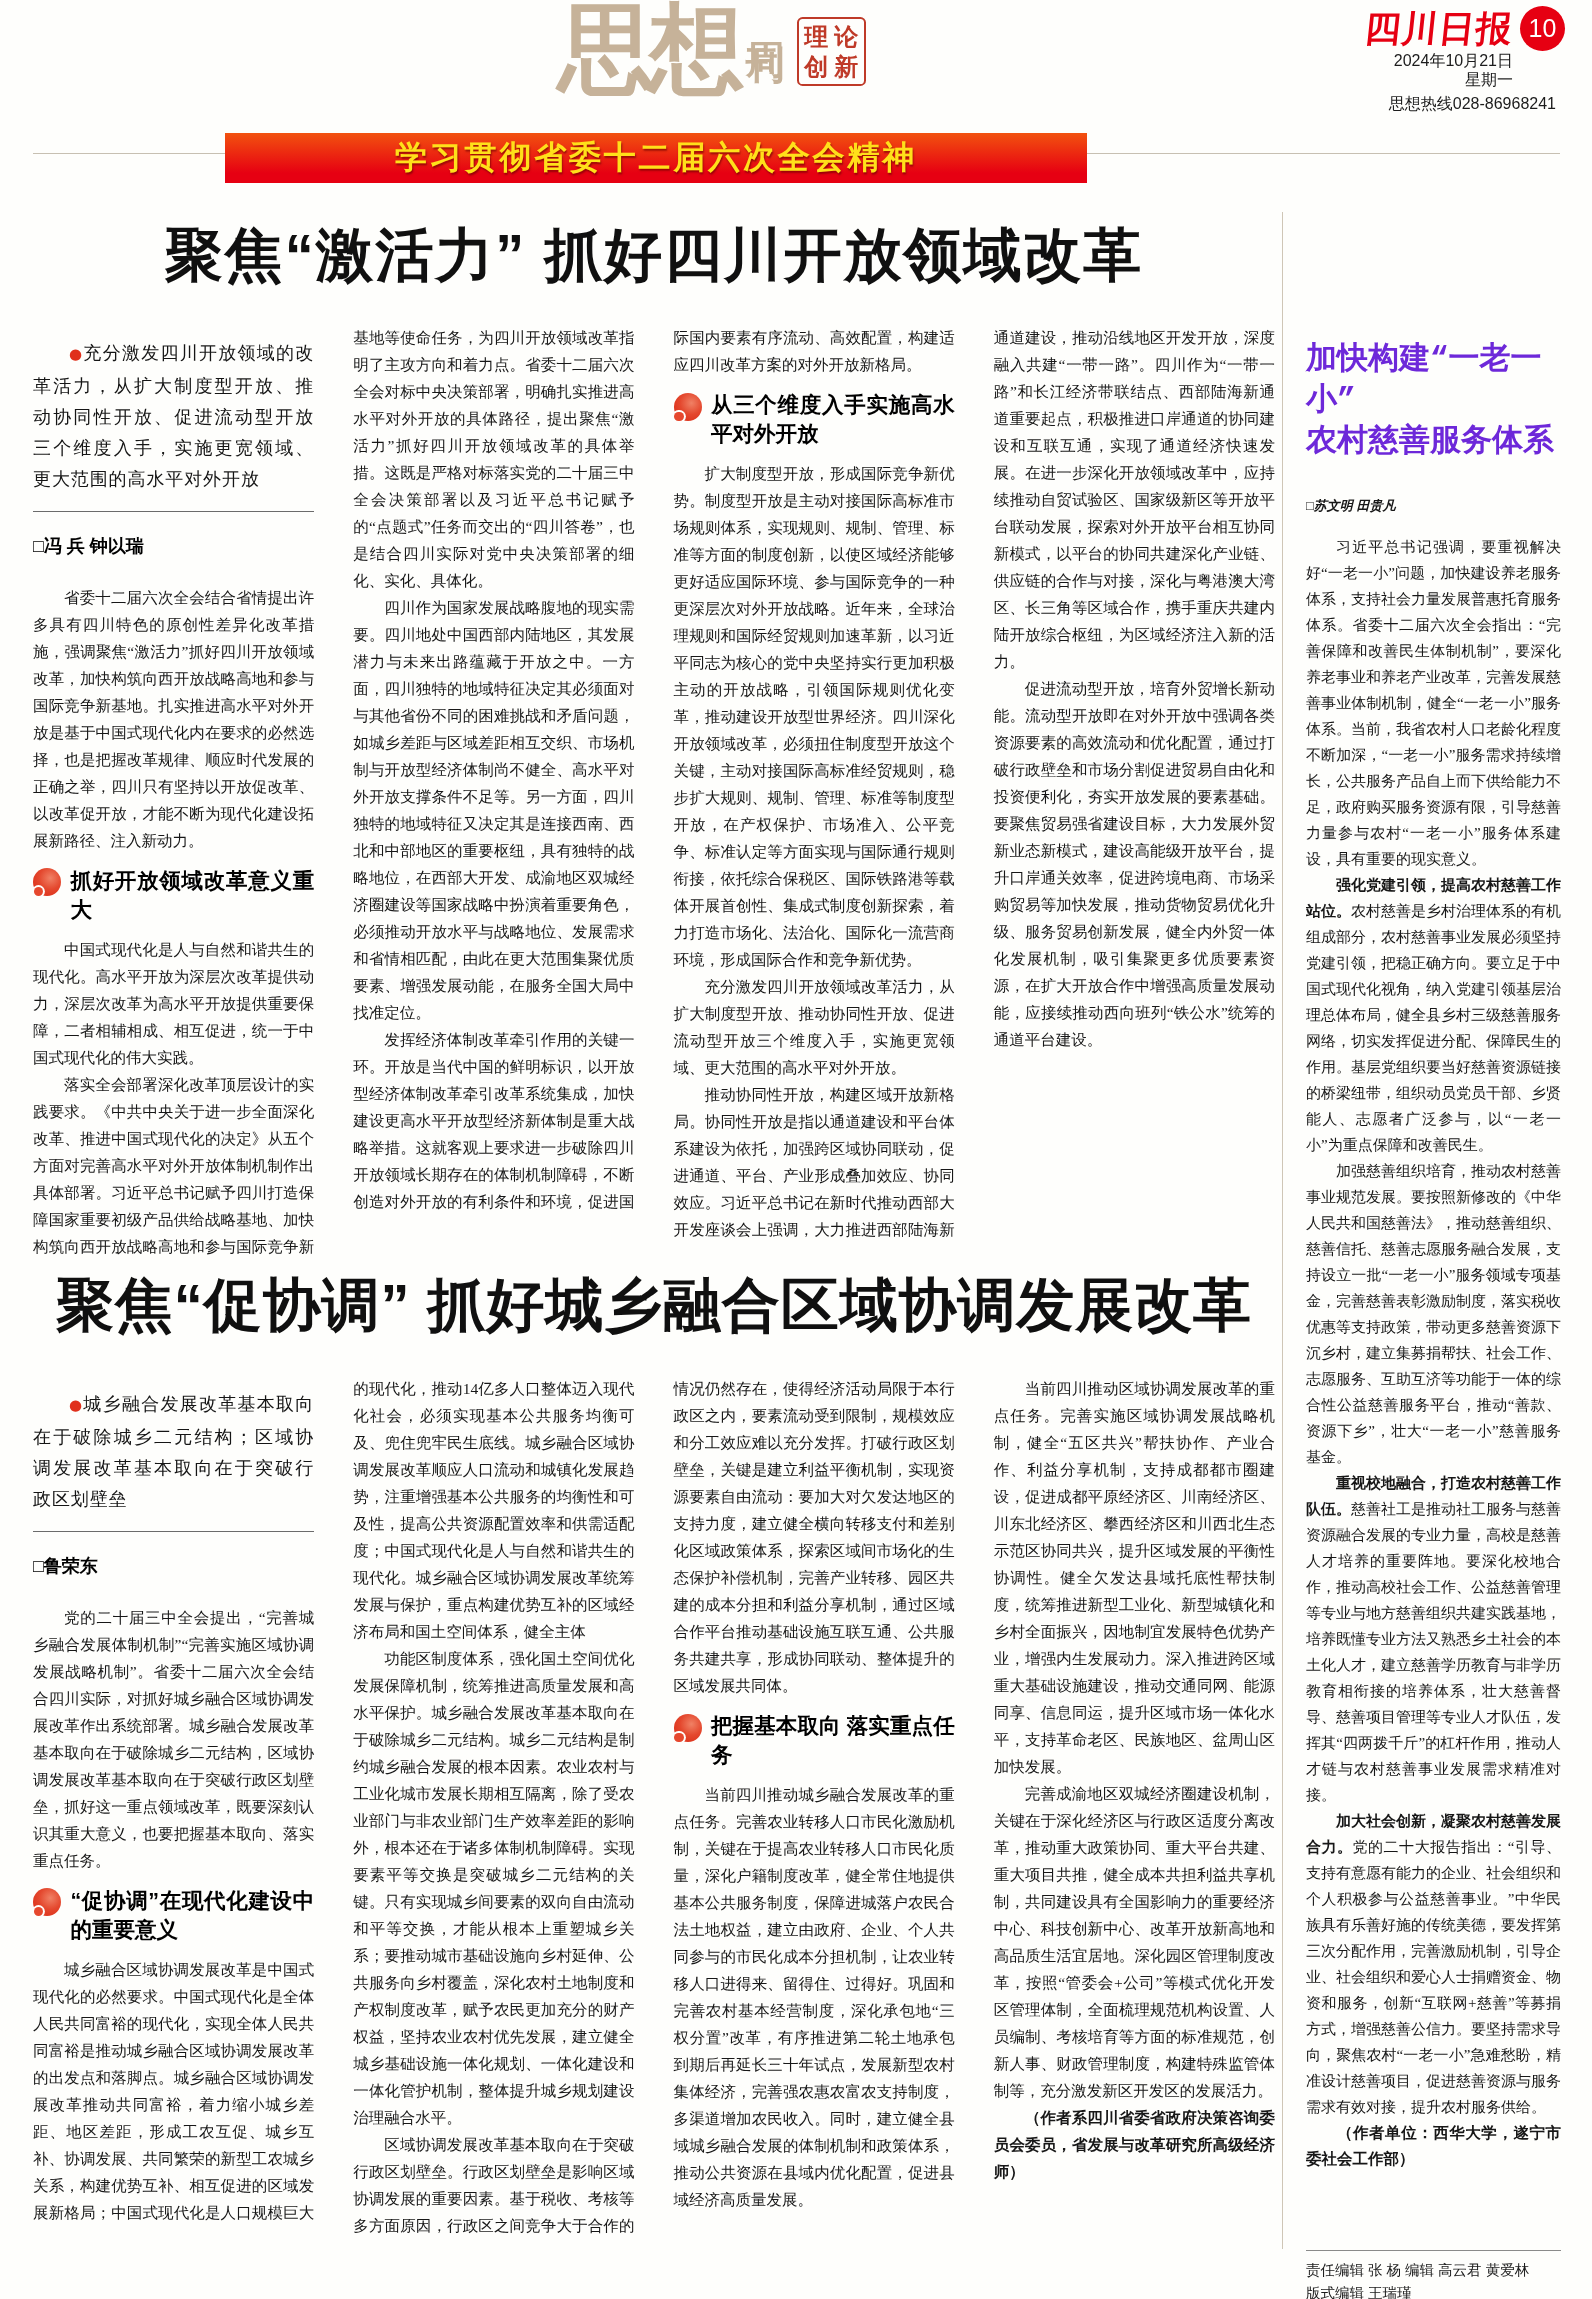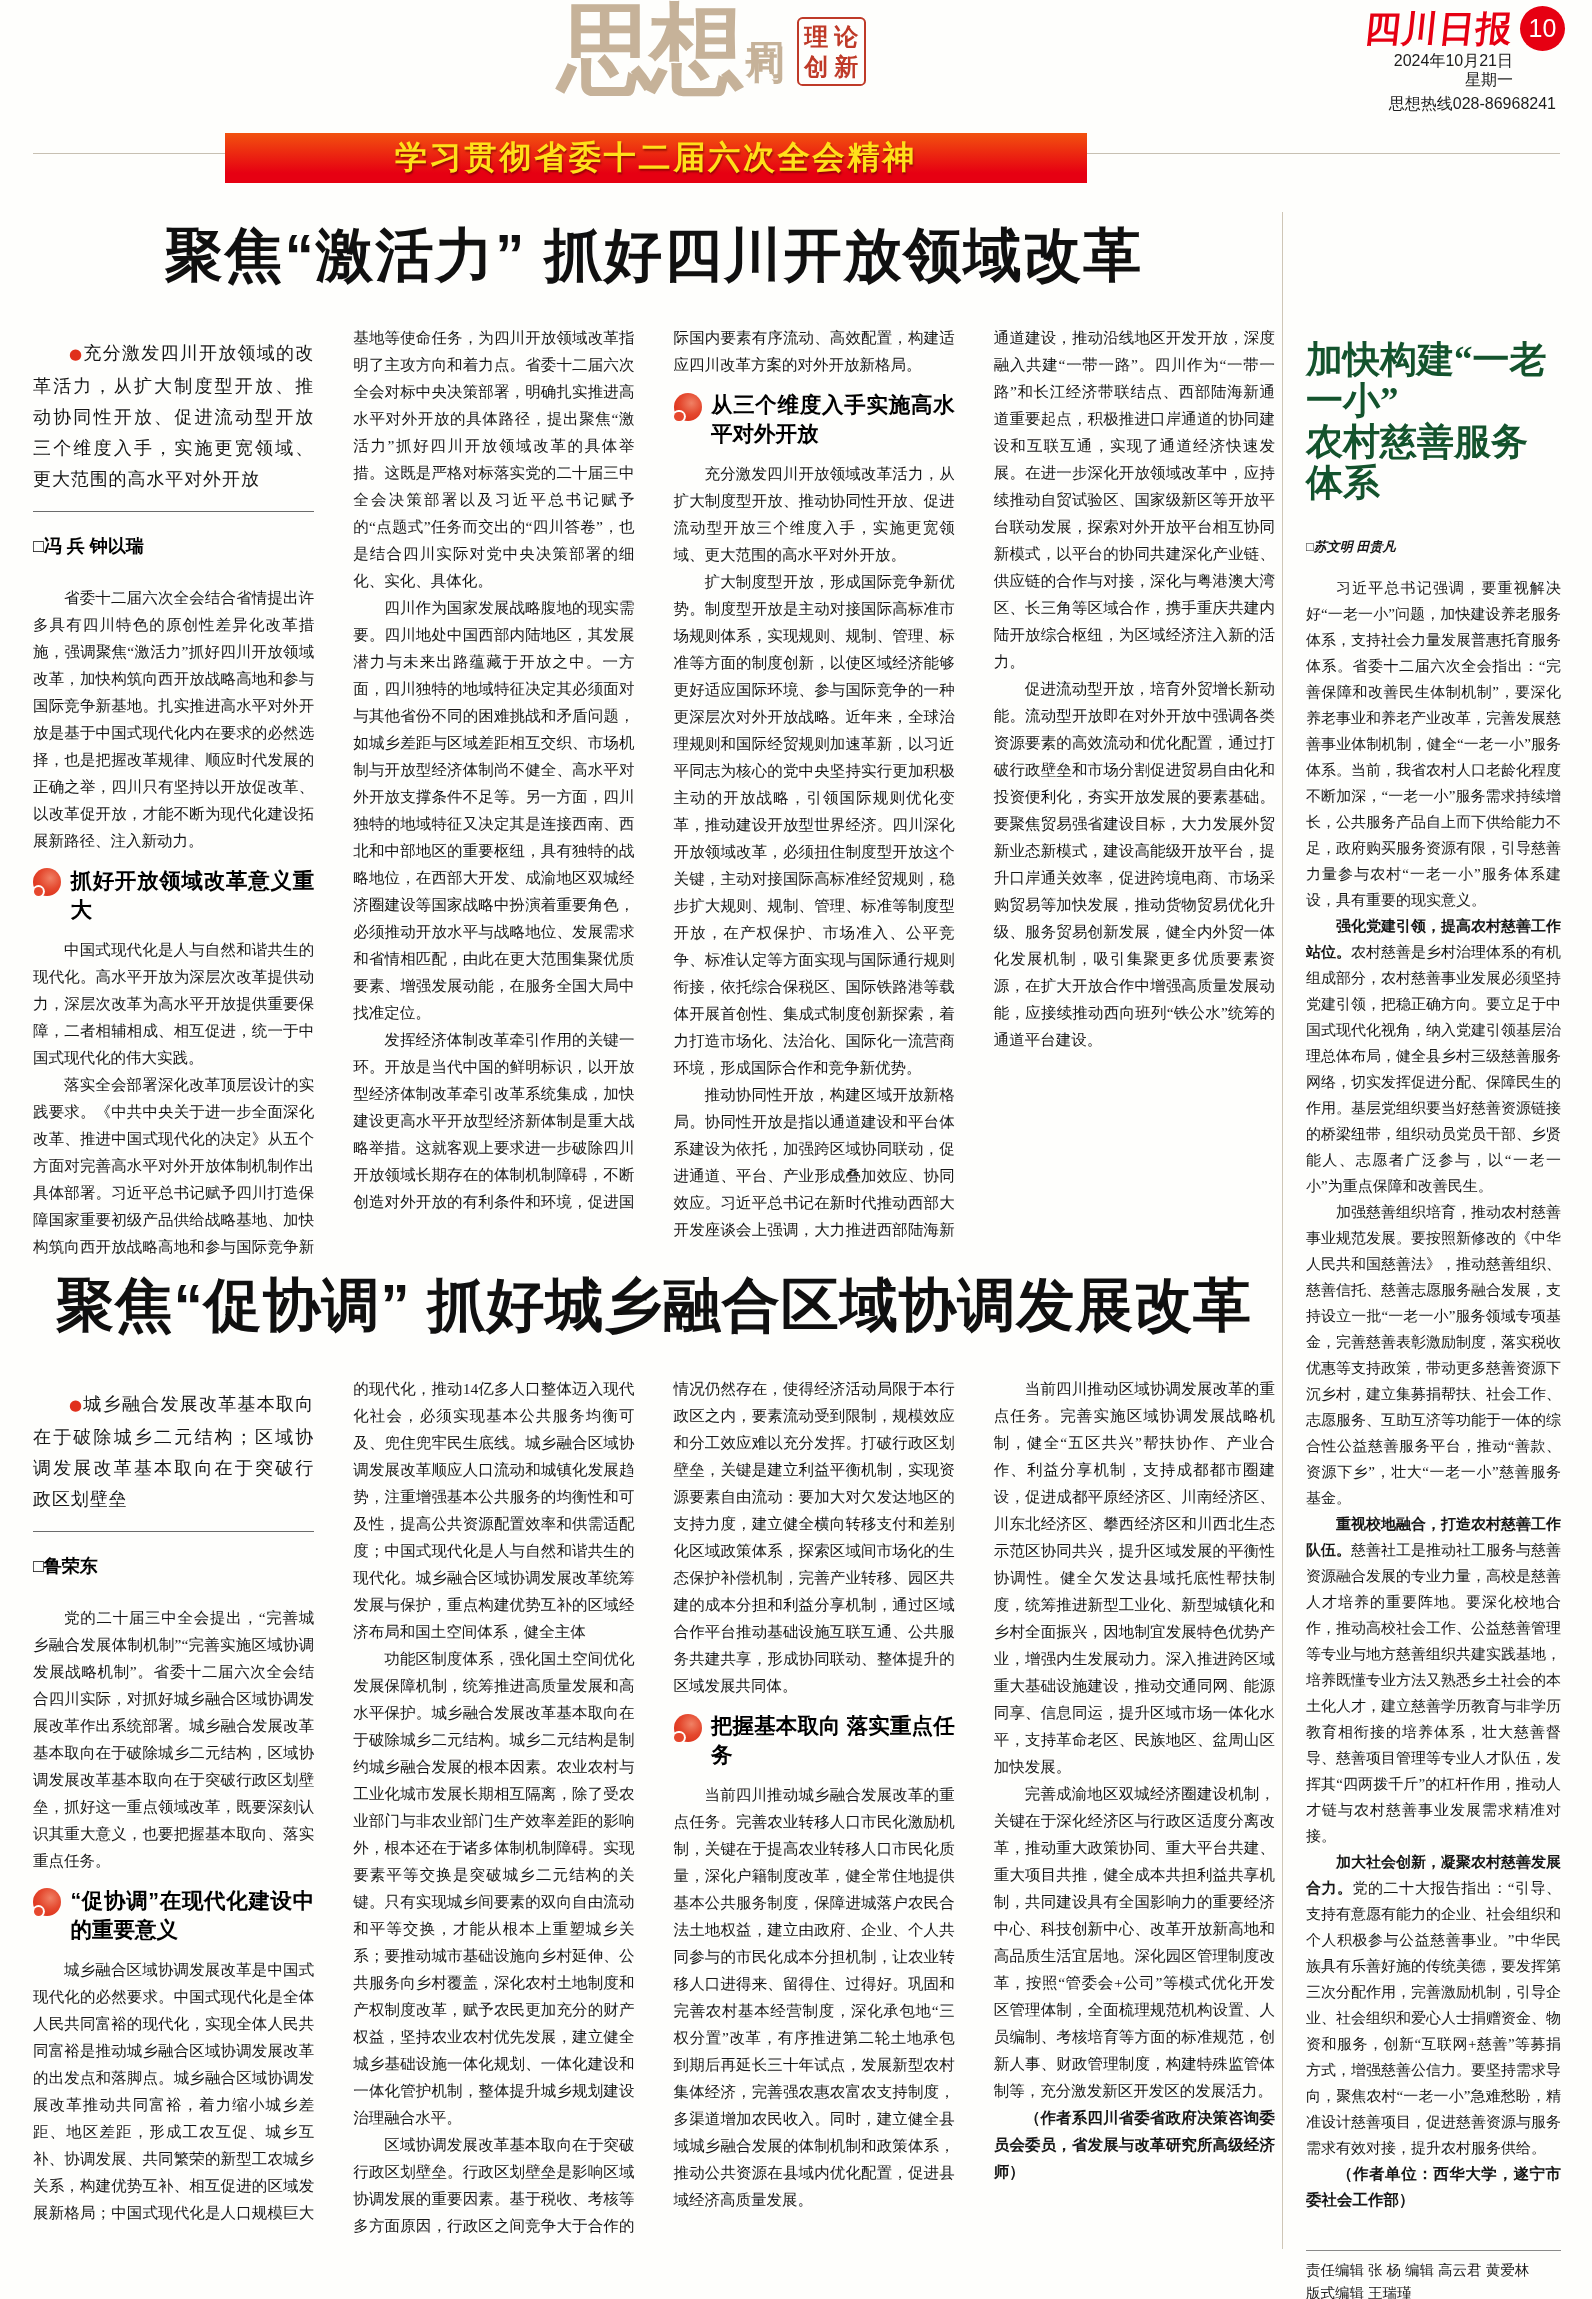--- a/index.html
+++ b/index.html
@@ -51,22 +51,22 @@
   .subhead{break-inside:avoid;display:flex;align-items:flex-start;gap:9.4px;margin:13px 0 11.2px;
            font-family:"Liberation Sans",sans-serif;font-weight:bold;font-size:21.5px;line-height:29px;color:#000;}
   .shicon{flex:0 0 auto;position:relative;width:28px;height:28px;margin-top:1.9px;border-radius:50%;
           background:radial-gradient(circle at 62% 36%,#f08165 0%,#e4482e 45%,#d92510 100%);}
   .shicon-dot{position:absolute;left:0.9px;bottom:0;width:9.4px;height:9.4px;border-radius:50%;
               background:#e6482e;box-shadow:0 0 0 1.9px #fefefc;}
   .author{font-family:"Liberation Sans",sans-serif;font-weight:bold;font-size:15.5px;margin-top:1.9px;}
   
   .vdivider{position:absolute;left:1282px;top:212px;width:0.9px;height:2037px;background:#cfc6b6;}
   .rart{position:absolute;left:1306px;top:339px;width:255px;}
-  .r-headline{font-family:Liberation Serif, serif;font-weight:bold;font-size:37px;line-height:41px;
-              color:#14532d;letter-spacing:0px;}
+  .r-headline{font-family:Liberation Mono, monospace;font-weight:bold;font-size:31px;line-height:41px;
+              color:#6d28d9;letter-spacing:0px;}
   .r-byline{font-family:"Liberation Sans",sans-serif;font-weight:bold;font-size:13px;margin:35px 0 19px;font-style:italic;}
   .r-body{font-size:15px;line-height:26px;text-align:justify;height:1771px;overflow:hidden;color:#171717;}
   .r-body p{margin:0;text-indent:2em;}
   .lead{font-family:"Liberation Sans",sans-serif;font-weight:bold;}
   
   .footer{position:absolute;left:1306px;top:2250px;width:255px;border-top:0.9px solid #8a8a8a;padding-top:8.4px;
           font-family:"Liberation Sans",sans-serif;font-size:14.5px;line-height:22.5px;color:#1b1b1b;}
 </style>
 </head>
 <body>
@@ -117,22 +117,22 @@
     <p>中国式现代化是人与自然和谐共生的现代化。高水平开放为深层次改革提供动力，深层次改革为高水平开放提供重要保障，二者相辅相成、相互促进，统一于中国式现代化的伟大实践。</p>
     <p>落实全会部署深化改革顶层设计的实践要求。《中共中央关于进一步全面深化改革、推进中国式现代化的决定》从五个方面对完善高水平对外开放体制机制作出具体部署。习近平总书记赋予四川打造保障国家重要初级产品供给战略基地、加快构筑向西开放战略高地和参与国际竞争新基地等使命任务，为四川开放领域改革指明了主攻方向和着力点。省委十二届六次全会对标中央决策部署，明确扎实推进高水平对外开放的具体路径，提出聚焦“激活力”抓好四川开放领域改革的具体举措。这既是严格对标落实党的二十届三中全会决策部署以及习近平总书记赋予的“点题式”任务而交出的“四川答卷”，也是结合四川实际对党中央决策部署的细化、实化、具体化。</p>
     <p>四川作为国家发展战略腹地的现实需要。四川地处中国西部内陆地区，其发展潜力与未来出路蕴藏于开放之中。一方面，四川独特的地域特征决定其必须面对与其他省份不同的困难挑战和矛盾问题，如城乡差距与区域差距相互交织、市场机制与开放型经济体制尚不健全、高水平对外开放支撑条件不足等。另一方面，四川独特的地域特征又决定其是连接西南、西北和中部地区的重要枢纽，具有独特的战略地位，在西部大开发、成渝地区双城经济圈建设等国家战略中扮演着重要角色，必须推动开放水平与战略地位、发展需求和省情相匹配，由此在更大范围集聚优质要素、增强发展动能，在服务全国大局中找准定位。</p>
     <p>发挥经济体制改革牵引作用的关键一环。开放是当代中国的鲜明标识，以开放型经济体制改革牵引改革系统集成，加快建设更高水平开放型经济新体制是重大战略举措。这就客观上要求进一步破除四川开放领域长期存在的体制机制障碍，不断创造对外开放的有利条件和环境，促进国际国内要素有序流动、高效配置，构建适应四川改革方案的对外开放新格局。</p>
     <div class="subhead">
       <span class="shicon">
           <span class="shicon-dot"></span>
         </span>
       <span>从三个维度入手实施高水平对外开放</span>
     </div>
+    <p>扩大制度型开放，形成国际竞争新优势。制度型开放是主动对接国际高标准市场规则体系，实现规则、规制、管理、标准等方面的制度创新，以使区域经济能够更好适应国际环境、参与国际竞争的一种更深层次对外开放战略。近年来，全球治理规则和国际经贸规则加速革新，以习近平同志为核心的党中央坚持实行更加积极主动的开放战略，引领国际规则优化变革，推动建设开放型世界经济。四川深化开放领域改革，必须扭住制度型开放这个关键，主动对接国际高标准经贸规则，稳步扩大规则、规制、管理、标准等制度型开放，在产权保护、市场准入、公平竞争、标准认定等方面实现与国际通行规则衔接，依托综合保税区、国际铁路港等载体开展首创性、集成式制度创新探索，着力打造市场化、法治化、国际化一流营商环境，形成国际合作和竞争新优势。</p>
     <p>充分激发四川开放领域改革活力，从扩大制度型开放、推动协同性开放、促进流动型开放三个维度入手，实施更宽领域、更大范围的高水平对外开放。</p>
-    <p>扩大制度型开放，形成国际竞争新优势。制度型开放是主动对接国际高标准市场规则体系，实现规则、规制、管理、标准等方面的制度创新，以使区域经济能够更好适应国际环境、参与国际竞争的一种更深层次对外开放战略。近年来，全球治理规则和国际经贸规则加速革新，以习近平同志为核心的党中央坚持实行更加积极主动的开放战略，引领国际规则优化变革，推动建设开放型世界经济。四川深化开放领域改革，必须扭住制度型开放这个关键，主动对接国际高标准经贸规则，稳步扩大规则、规制、管理、标准等制度型开放，在产权保护、市场准入、公平竞争、标准认定等方面实现与国际通行规则衔接，依托综合保税区、国际铁路港等载体开展首创性、集成式制度创新探索，着力打造市场化、法治化、国际化一流营商环境，形成国际合作和竞争新优势。</p>
     <p>推动协同性开放，构建区域开放新格局。协同性开放是指以通道建设和平台体系建设为依托，加强跨区域协同联动，促进通道、平台、产业形成叠加效应、协同效应。习近平总书记在新时代推动西部大开发座谈会上强调，大力推进西部陆海新通道建设，推动沿线地区开发开放，深度融入共建“一带一路”。四川作为“一带一路”和长江经济带联结点、西部陆海新通道重要起点，积极推进口岸通道的协同建设和互联互通，实现了通道经济快速发展。在进一步深化开放领域改革中，应持续推动自贸试验区、国家级新区等开放平台联动发展，探索对外开放平台相互协同新模式，以平台的协同共建深化产业链、供应链的合作与对接，深化与粤港澳大湾区、长三角等区域合作，携手重庆共建内陆开放综合枢纽，为区域经济注入新的活力。</p>
     <p>促进流动型开放，培育外贸增长新动能。流动型开放即在对外开放中强调各类资源要素的高效流动和优化配置，通过打破行政壁垒和市场分割促进贸易自由化和投资便利化，夯实开放发展的要素基础。要聚焦贸易强省建设目标，大力发展外贸新业态新模式，建设高能级开放平台，提升口岸通关效率，促进跨境电商、市场采购贸易等加快发展，推动货物贸易优化升级、服务贸易创新发展，健全内外贸一体化发展机制，吸引集聚更多优质要素资源，在扩大开放合作中增强高质量发展动能，应接续推动西向班列“铁公水”统筹的通道平台建设。</p>
   </div>
 
   <div class="h2">聚焦“促协调” 抓好城乡融合区域协调发展改革</div>
 
   <div class="art art2">
     <div class="introbox">
       <p><span class="bullet">●</span><span>城乡融合发展改革基本取向在于破除城乡二元结构；区域协调发展改革基本取向在于突破行政区划壁垒</span></p>
     </div>

